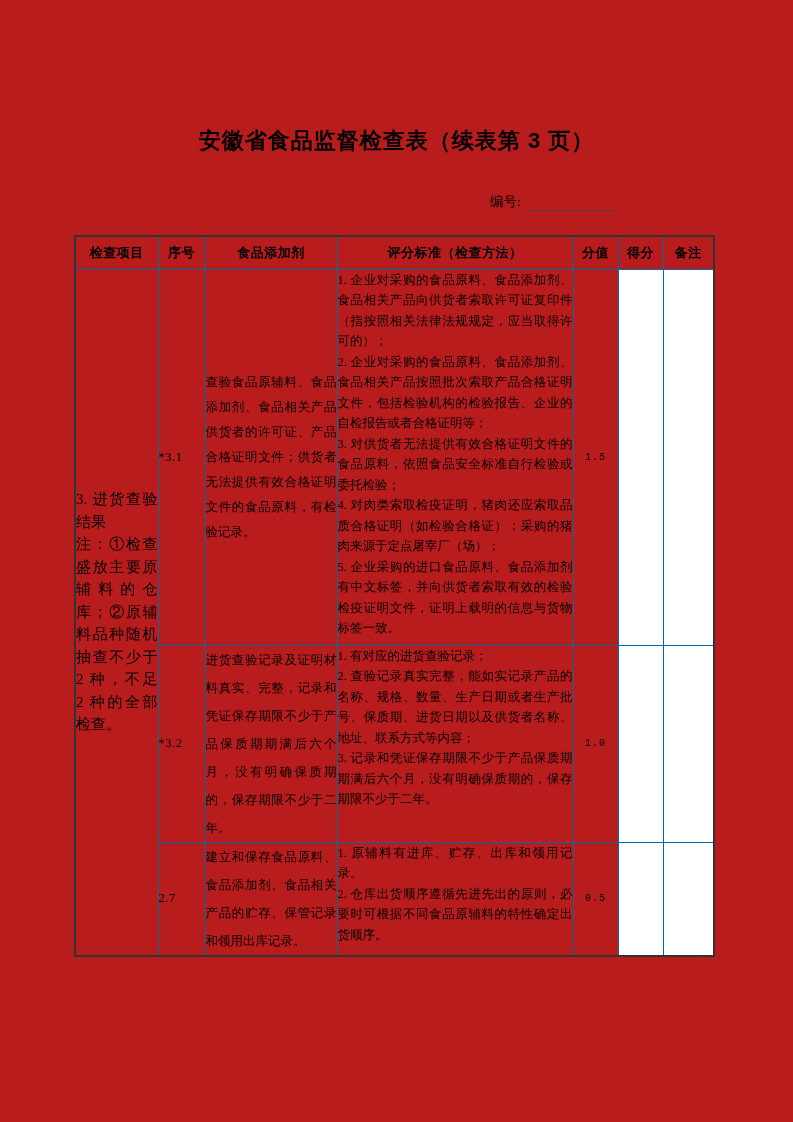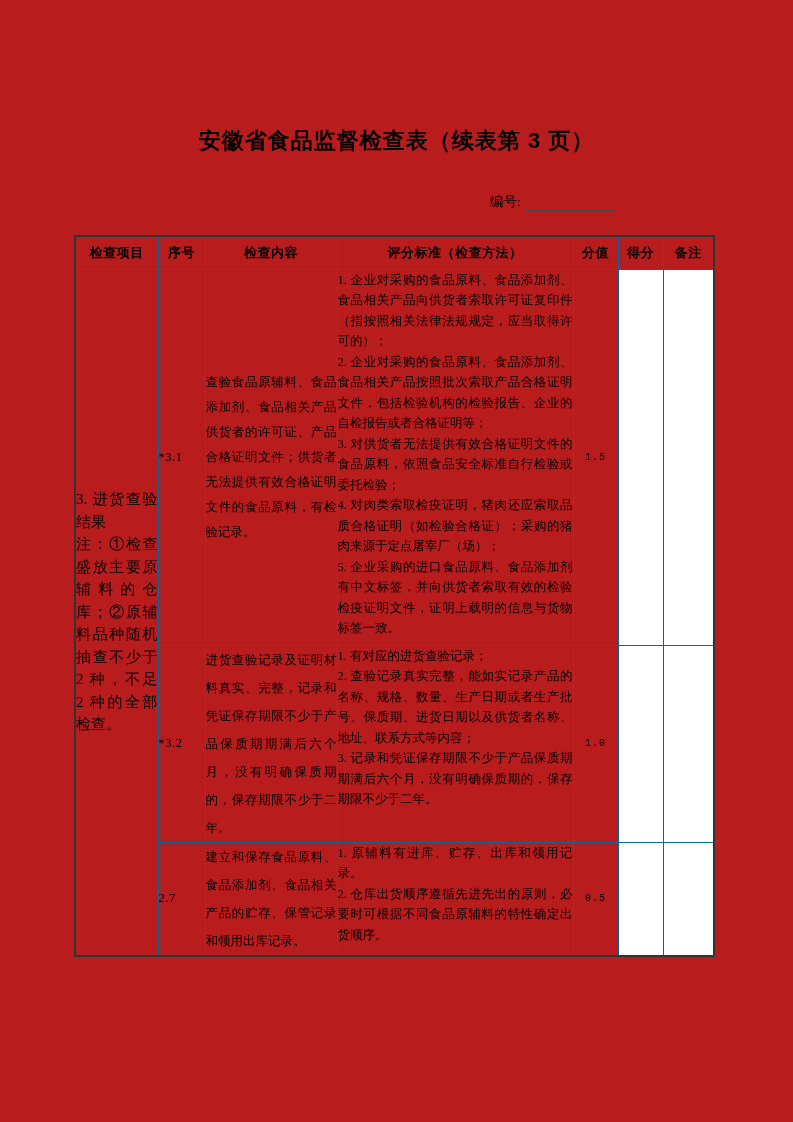--- a/index.html
+++ b/index.html
@@ -109,21 +109,21 @@
       <col style="width:132px">
       <col style="width:236px">
       <col style="width:45px">
       <col style="width:45px">
       <col style="width:51px">
     </colgroup>
     <thead>
       <tr class="hrow">
         <th>检查项目</th>
         <th>序号</th>
-        <th>检查内容</th>
+        <th>食品添加剂</th>
         <th>评分标准（检查方法）</th>
         <th>分值</th>
         <th>得分</th>
         <th>备注</th>
       </tr>
     </thead>
     <tbody>
       <tr class="r1">
         <td class="item-cell" rowspan="3">3. 进货查验结果
 注：①检查盛放主要原辅料的仓库；②原辅料品种随机抽查不少于 2 种，不足 2 种的全部检查。</td>

